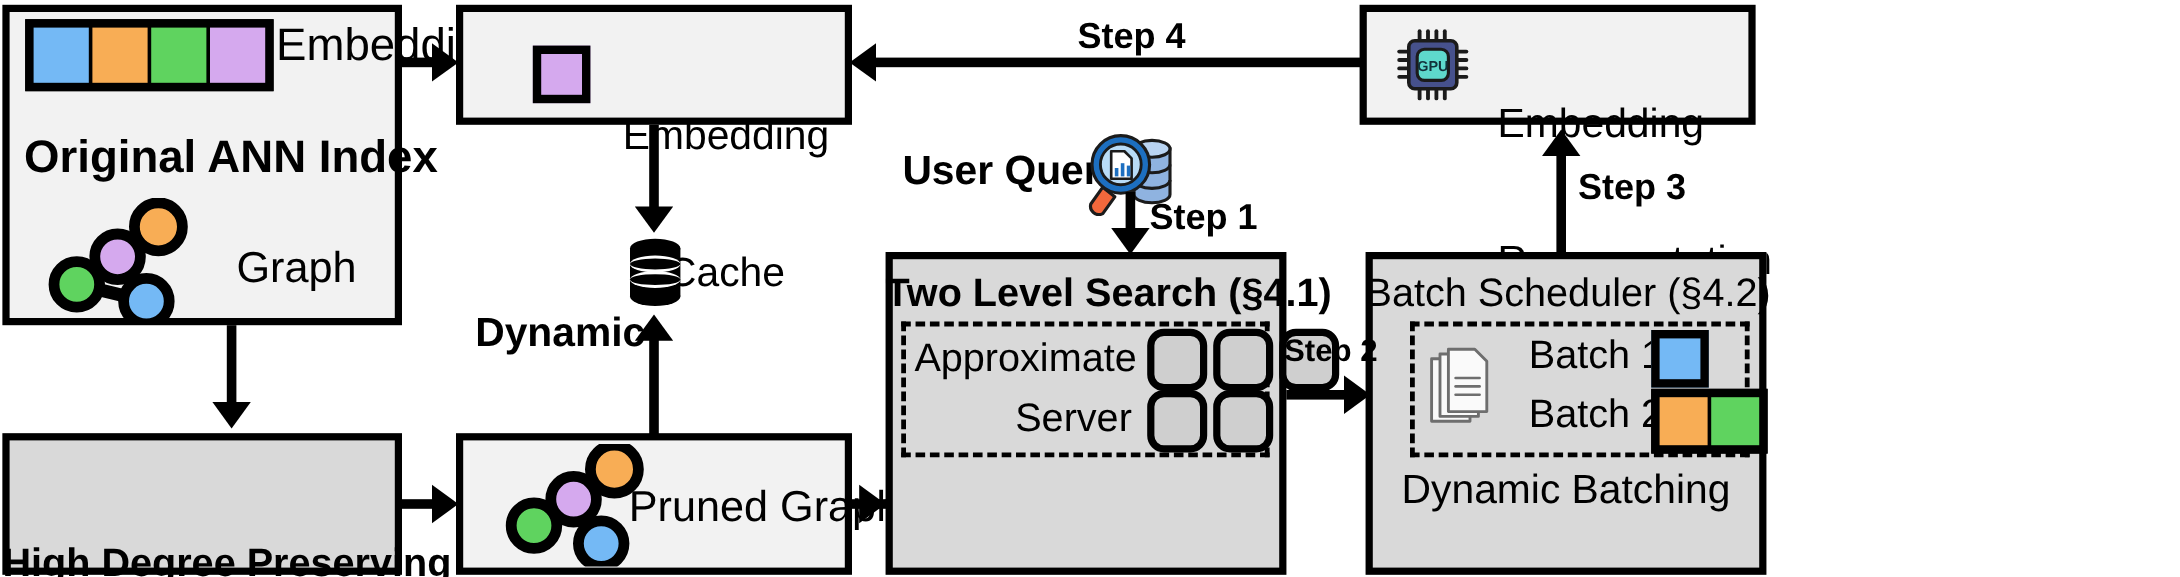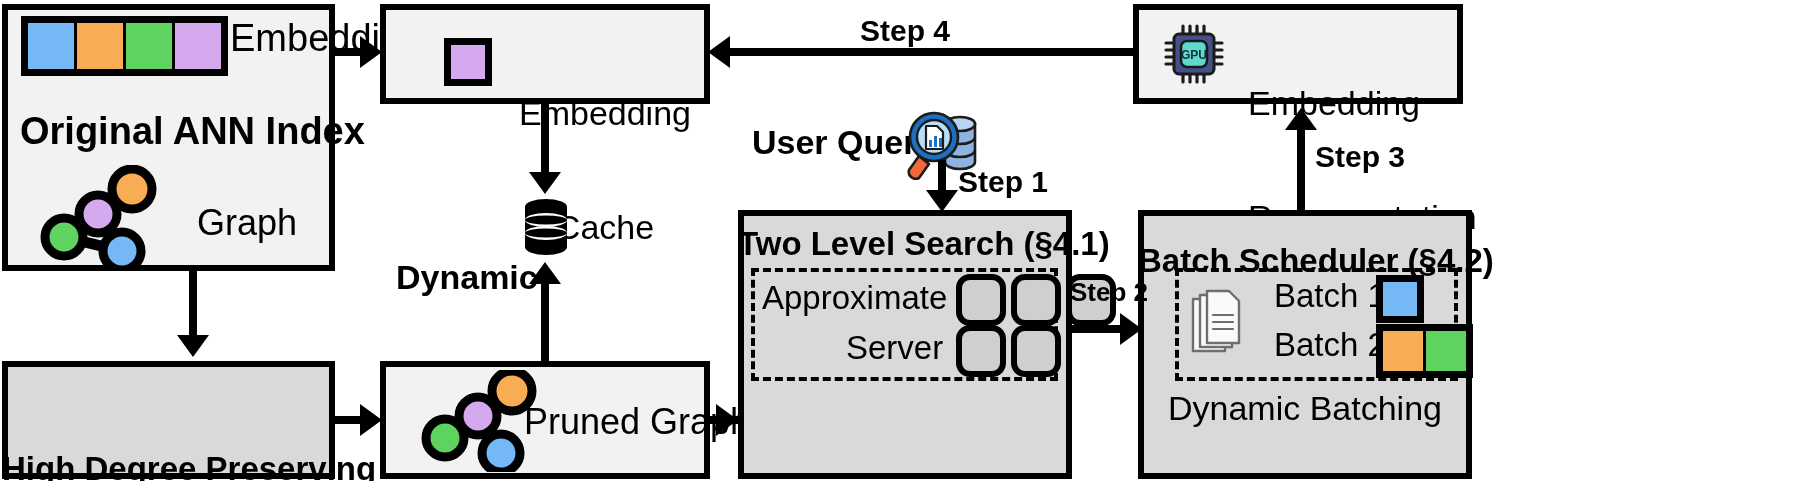--- a/index.html
+++ b/index.html
@@ -194,21 +194,21 @@
   <div class="lbl" style="left:846px;top:330px;font-size:33px;">Server</div>
 
   <div class="chiprow" style="left:956px;top:325px;">
     <div class="chip"></div>
     <div class="chip"></div>
   </div>
 
 
   <div class="box gray" style="left:1138px;top:210px;width:334px;height:269px;"></div>
 
-  <div class="lbl ctr" style="left:1138px;top:226px;width:334px;font-size:33px;font-weight:bold;margin-top:17px;">Batch Scheduler (§4.2)</div>
+  <div class="lbl ctr" style="left:1138px;top:226px;width:334px;font-size:33px;font-weight:normal;">Batch Scheduler (§4.2)</div>
 
   <div class="dashed" style="left:1175px;top:268px;width:283px;height:113px;"></div>
 
   <svg class="docicon" style="left:1189px;top:289px;" width="56" height="68" viewBox="0 0 56 68">
     <g fill="#fafafa" stroke="#6e6e6e" stroke-width="2.4" stroke-linejoin="round">
       <path d="M4 10 h22 l10 10 v42 h-32 z"></path>
       <path d="M11 6 h22 l10 10 v42 h-32 z"></path>
       <path d="M18 2 h22 l10 10 v42 h-32 z"></path>
     </g>
     <g stroke="#6e6e6e" stroke-width="2.2" stroke-linecap="round">
@@ -256,15 +256,15 @@
   <div class="ln" style="left:1072px;top:325px;width:56px;height:8px;"></div>
   <div class="ahead ar-right" style="left:1120px;top:313px;"></div>
   <div class="lbl bold" style="left:1070px;top:278px;font-size:26px;">Step 2</div>
 
   <div class="ln" style="left:1297px;top:126px;width:8px;height:86px;"></div>
   <div class="ahead ar-up" style="left:1285px;top:108px;"></div>
   <div class="lbl bold" style="left:1315px;top:140px;font-size:30px;text-align:right;">Step 3</div>
 
   <div class="ln" style="left:730px;top:48px;width:404px;height:8px;"></div>
   <div class="ahead ar-left" style="left:708px;top:36px;"></div>
-  <div class="lbl bold" style="left:860px;top:14px;font-size:30px;">Step 4</div>
+  <div class="lbl bold" style="left:898px;top:14px;font-size:30px;">Step 4</div>
 
 </div>
 
 </body></html>

